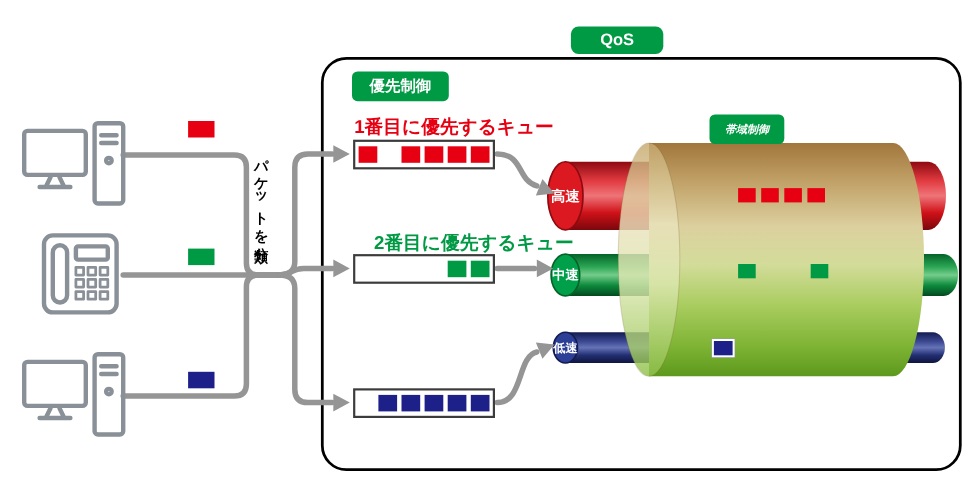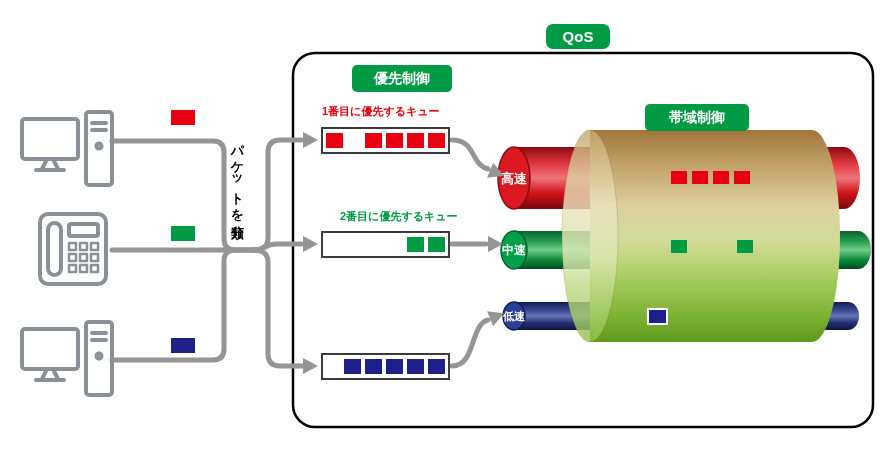--- a/index.html
+++ b/index.html
@@ -1,26 +1,26 @@
 <!DOCTYPE html>
 <html><head>
 <meta charset="utf-8">
 <style>
   html,body{margin:0;padding:0;background:#fff;}
   .stage{position:relative;width:880px;height:450px;background:#fff;overflow:hidden;
          font-family:"Liberation Sans","DejaVu Sans",sans-serif;}
   .stage > svg{position:absolute;left:0;top:0;}
   .badge{position:absolute;background:#009944;color:#fff;font-weight:bold;
          display:flex;align-items:center;justify-content:center;border-radius:5px;}
-  .badge.qos{left:546px;top:24px;width:64px;height:25px;font-size:15px;border-radius:7px;}
-  .badge.priority{left:352px;top:65px;width:100px;height:27px;font-size:14px;}
-  .badge.bandwidth{left:645px;top:104px;width:104px;height:27px;font-size:14px;}
+  .badge.qos{left:519px;top:24px;width:84px;height:25px;font-size:15px;border-radius:7px;}
+  .badge.priority{left:320px;top:65px;width:88px;height:27px;font-size:14px;}
+  .badge.bandwidth{left:645px;top:104px;width:68px;height:27px;font-size:10px;font-style:italic;}
   .vtext{position:absolute;left:228px;top:136px;writing-mode:vertical-rl;
          font-size:13px;font-weight:bold;color:#000;letter-spacing:1px;}
-  .qlabel{position:absolute;font-size:11px;font-weight:bold;white-space:nowrap;}
+  .qlabel{position:absolute;font-size:17px;font-weight:bold;white-space:nowrap;}
   .qbox{position:absolute;width:129px;height:27px;background:#fff;border:2.5px solid #3c3c3c;
         box-sizing:border-box;display:flex;align-items:center;justify-content:space-between;padding:0 3px;}
   .pgroup{display:flex;gap:4px;}
   .pkt{display:inline-block;width:17px;height:15px;}
   .cylrow{position:absolute;display:flex;gap:5px;}
   .cylrow .pkt{width:16px;height:13px;}
   .cylrow.spread{width:82px;justify-content:space-between;gap:0;}
   .cylrow.outlined .pkt{width:17px;height:13px;border:2px solid #fff;box-sizing:content-box;}
   .srcrow .pkt{width:24px;height:15px;}
   .stage svg text{font-family:"Liberation Sans","DejaVu Sans",sans-serif;font-weight:bold;fill:#fff;}

